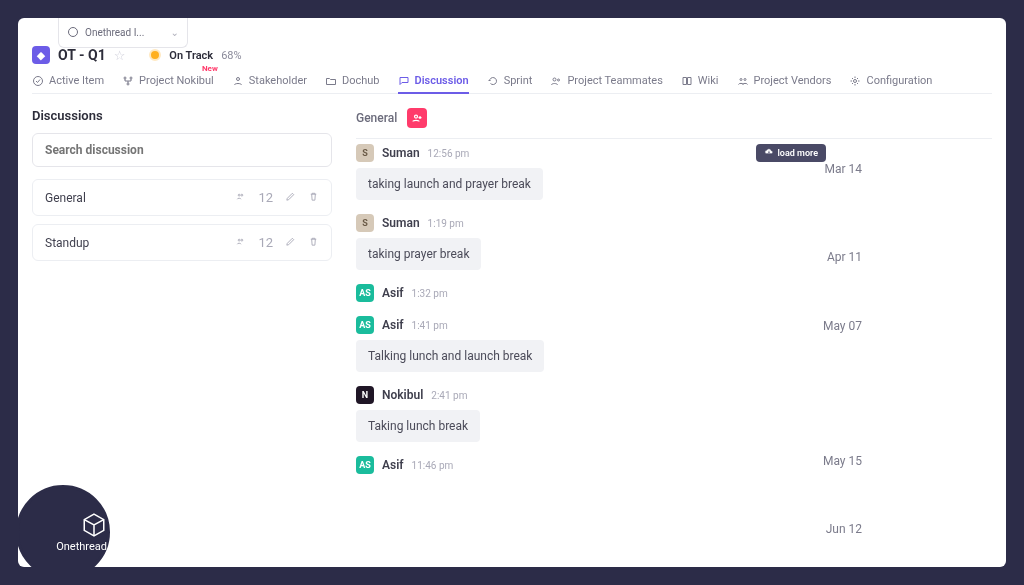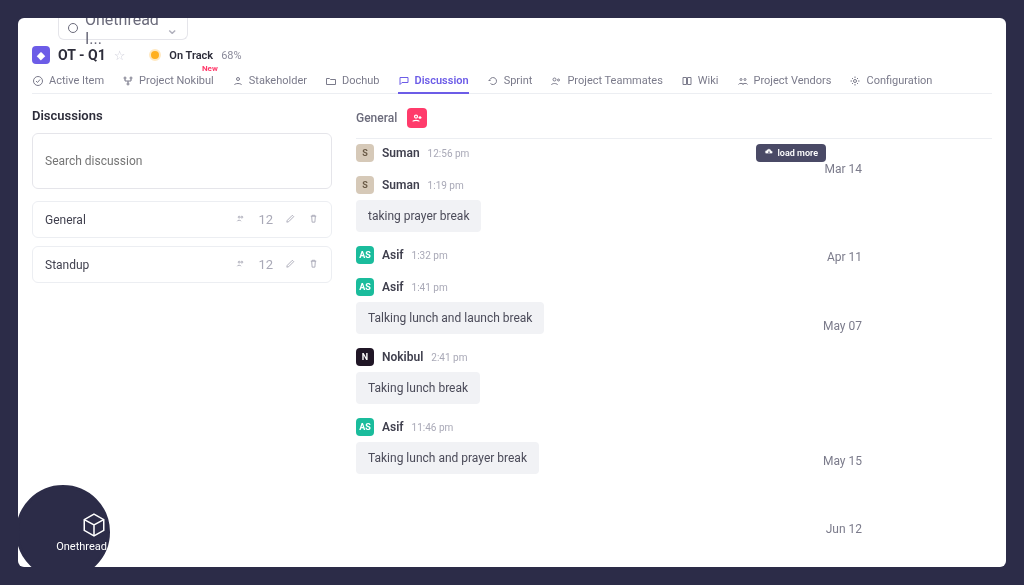--- a/index.html
+++ b/index.html
@@ -1,20 +1,20 @@
 <!DOCTYPE html>
 <html><head>
 <meta charset="utf-8">
 <style>
   * { box-sizing: border-box; margin: 0; padding: 0; font-family: -apple-system, BlinkMacSystemFont, "Segoe UI", Roboto, Arial, sans-serif; }
   body { background: #2c2c48; padding: 18px; width: 1024px; height: 585px; overflow: hidden; }
   .app { background: #fff; border-radius: 6px; width: 988px; height: 549px; overflow: hidden; position: relative; }
 
   
-  .workspace-dd { position: absolute; top: 0; left: 40px; width: 130px; height: 22px; border: 1px solid #e5e5ea; border-top: none; border-radius: 0 0 6px 6px; display: flex; align-items: center; padding: 0 8px; font-size: 16px; color: #6b6b7b; gap: 6px; }
+  .workspace-dd { position: absolute; top: 0; left: 40px; width: 130px; height: 30px; border: 1px solid #e5e5ea; border-top: none; border-radius: 0 0 6px 6px; display: flex; align-items: center; padding: 0 8px; font-size: 10px; color: #6b6b7b; gap: 6px; }
   .workspace-dd .chev { margin-left: auto; color: #b0b0bc; }
 
   
   .title-row { position: absolute; top: 28px; left: 14px; display: flex; align-items: center; gap: 8px; }
   .proj-icon { width: 18px; height: 18px; background: #6c5ce7; border-radius: 4px; display: flex; align-items: center; justify-content: center; color: #fff; font-size: 11px; }
   .proj-title { font-size: 14px; font-weight: 700; color: #2d2d3a; }
   .star { color: #cfcfda; font-size: 13px; }
   .track-dot { width: 8px; height: 8px; border-radius: 50%; background: #ffb020; border: 2px solid #ffe9c2; box-sizing: content-box; }
   .track-label { font-size: 11px; font-weight: 600; color: #2d2d3a; }
   .pct { font-size: 11px; color: #8a8a9a; }
@@ -23,21 +23,21 @@
   .tabs { position: absolute; top: 56px; left: 14px; right: 14px; display: flex; gap: 18px; border-bottom: 1px solid #eceef2; padding-bottom: 6px; }
   .tab { display: flex; align-items: center; gap: 5px; font-size: 11px; color: #7b7b8b; cursor: pointer; position: relative; }
   .tab .ti { width: 12px; height: 12px; display: inline-flex; align-items: center; justify-content: center; }
   .tab .new { position: absolute; top: -10px; right: -4px; font-size: 8px; color: #ff3b6b; font-weight: 700; }
   .tab.active { color: #6c5ce7; font-weight: 600; }
   .tab.active::after { content: ""; position: absolute; left: 0; right: 0; bottom: -7px; height: 2px; background: #6c5ce7; }
 
   
   .sidebar { position: absolute; top: 90px; left: 14px; width: 300px; }
   .sb-title { font-size: 13px; font-weight: 600; color: #2d2d3a; margin-bottom: 10px; }
-  .search { width: 100%; border: 1px solid #e5e5ea; border-radius: 6px; padding: 20px 12px; font-size: 12px; color: #8a8a9a; outline: none; margin-bottom: 12px; }
+  .search { width: 100%; border: 1px solid #e5e5ea; border-radius: 6px; padding: 9px 12px; font-size: 12px; color: #8a8a9a; outline: none; margin-bottom: 12px; font-weight: bold; }
   .disc-item { border: 1px solid #eceef2; border-radius: 6px; padding: 10px 12px; display: flex; align-items: center; font-size: 12px; color: #3f3f4d; margin-bottom: 8px; }
   .disc-item .meta { margin-left: auto; display: flex; align-items: flex-start; gap: 12px; color: #a9a9b7; font-size: 13px; }
   .add-disc { border: 1px dashed #d6d6df; border-radius: 6px; padding: 12px; font-size: 12px; color: #6b6b7b; cursor: pointer; }
 
   
   .channel-hd { position: absolute; top: 90px; left: 338px; right: 14px; display: flex; align-items: center; gap: 10px; padding-bottom: 10px; border-bottom: 1px solid #eceef2; }
   .ch-name { font-size: 12px; color: #6b6b7b; font-weight: 500; }
   .ch-btn { width: 20px; height: 20px; border-radius: 4px; background: #ff3b6b; display: flex; align-items: center; justify-content: center; color: #fff; font-size: 11px; }
 
   
@@ -245,21 +245,21 @@
       <div class="date-lbl" style="top: 175px;">May 07</div>
       <div class="date-lbl" style="top: 310px;">May 15</div>
       <div class="date-lbl" style="top: 378px;">Jun 12</div>
     </div>
 
   <div class="msgs" id="msg-list">
       <div class="msg"><div class="line1">
           <span class="avatar img">S</span>
           <span class="author">Suman</span>
           <span class="time">12:56 pm</span>
-        </div></div>
+        </div><div class="bubble">taking launch and prayer break</div></div>
       <div class="msg"><div class="line1">
           <span class="avatar img">S</span>
           <span class="author">Suman</span>
           <span class="time">1:19 pm</span>
         </div><div class="bubble">taking prayer break</div></div>
       <div class="msg"><div class="line1">
           <span class="avatar green">AS</span>
           <span class="author">Asif</span>
           <span class="time">1:32 pm</span>
         </div></div>
@@ -270,21 +270,21 @@
         </div><div class="bubble">Talking lunch and launch break</div></div>
       <div class="msg"><div class="line1">
           <span class="avatar photo">N</span>
           <span class="author">Nokibul</span>
           <span class="time">2:41 pm</span>
         </div><div class="bubble">Taking lunch break</div></div>
       <div class="msg"><div class="line1">
           <span class="avatar green">AS</span>
           <span class="author">Asif</span>
           <span class="time">11:46 pm</span>
-        </div><div class="bubble">Taking lunch and prayer break</div></div>
+        </div></div>
     </div>
 
   <div class="logo">
     <svg viewBox="0 0 24 24">
         <path d="M12 2l9 5v10l-9 5-9-5V7z" fill="none" stroke="#fff" stroke-width="1.4"></path>
         <path d="M3 7l9 5 9-5M12 12v10" fill="none" stroke="#fff" stroke-width="1.4"></path>
       </svg>
     <span>Onethread</span>
   </div>
 

